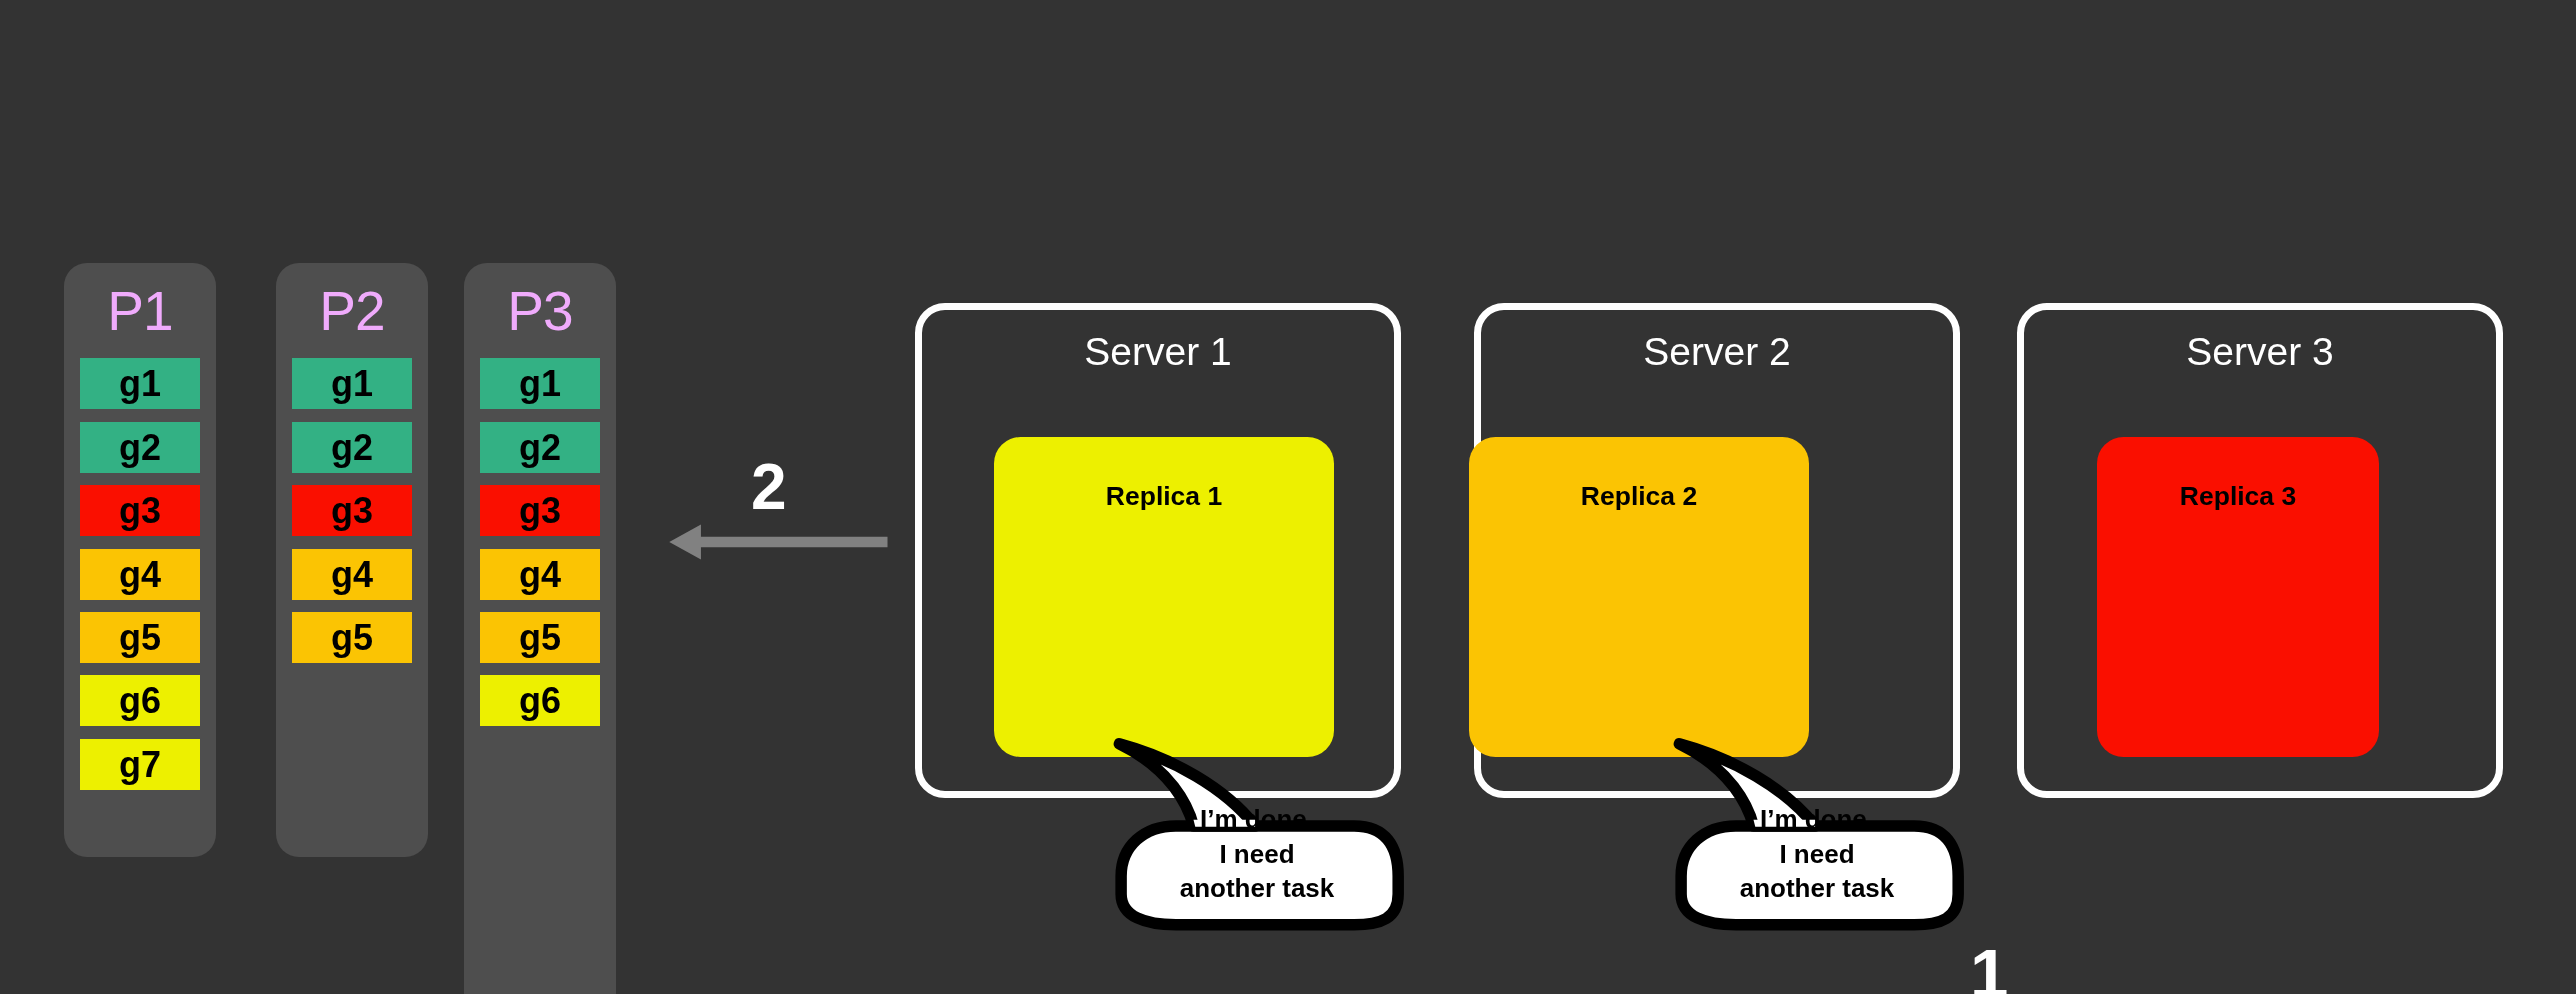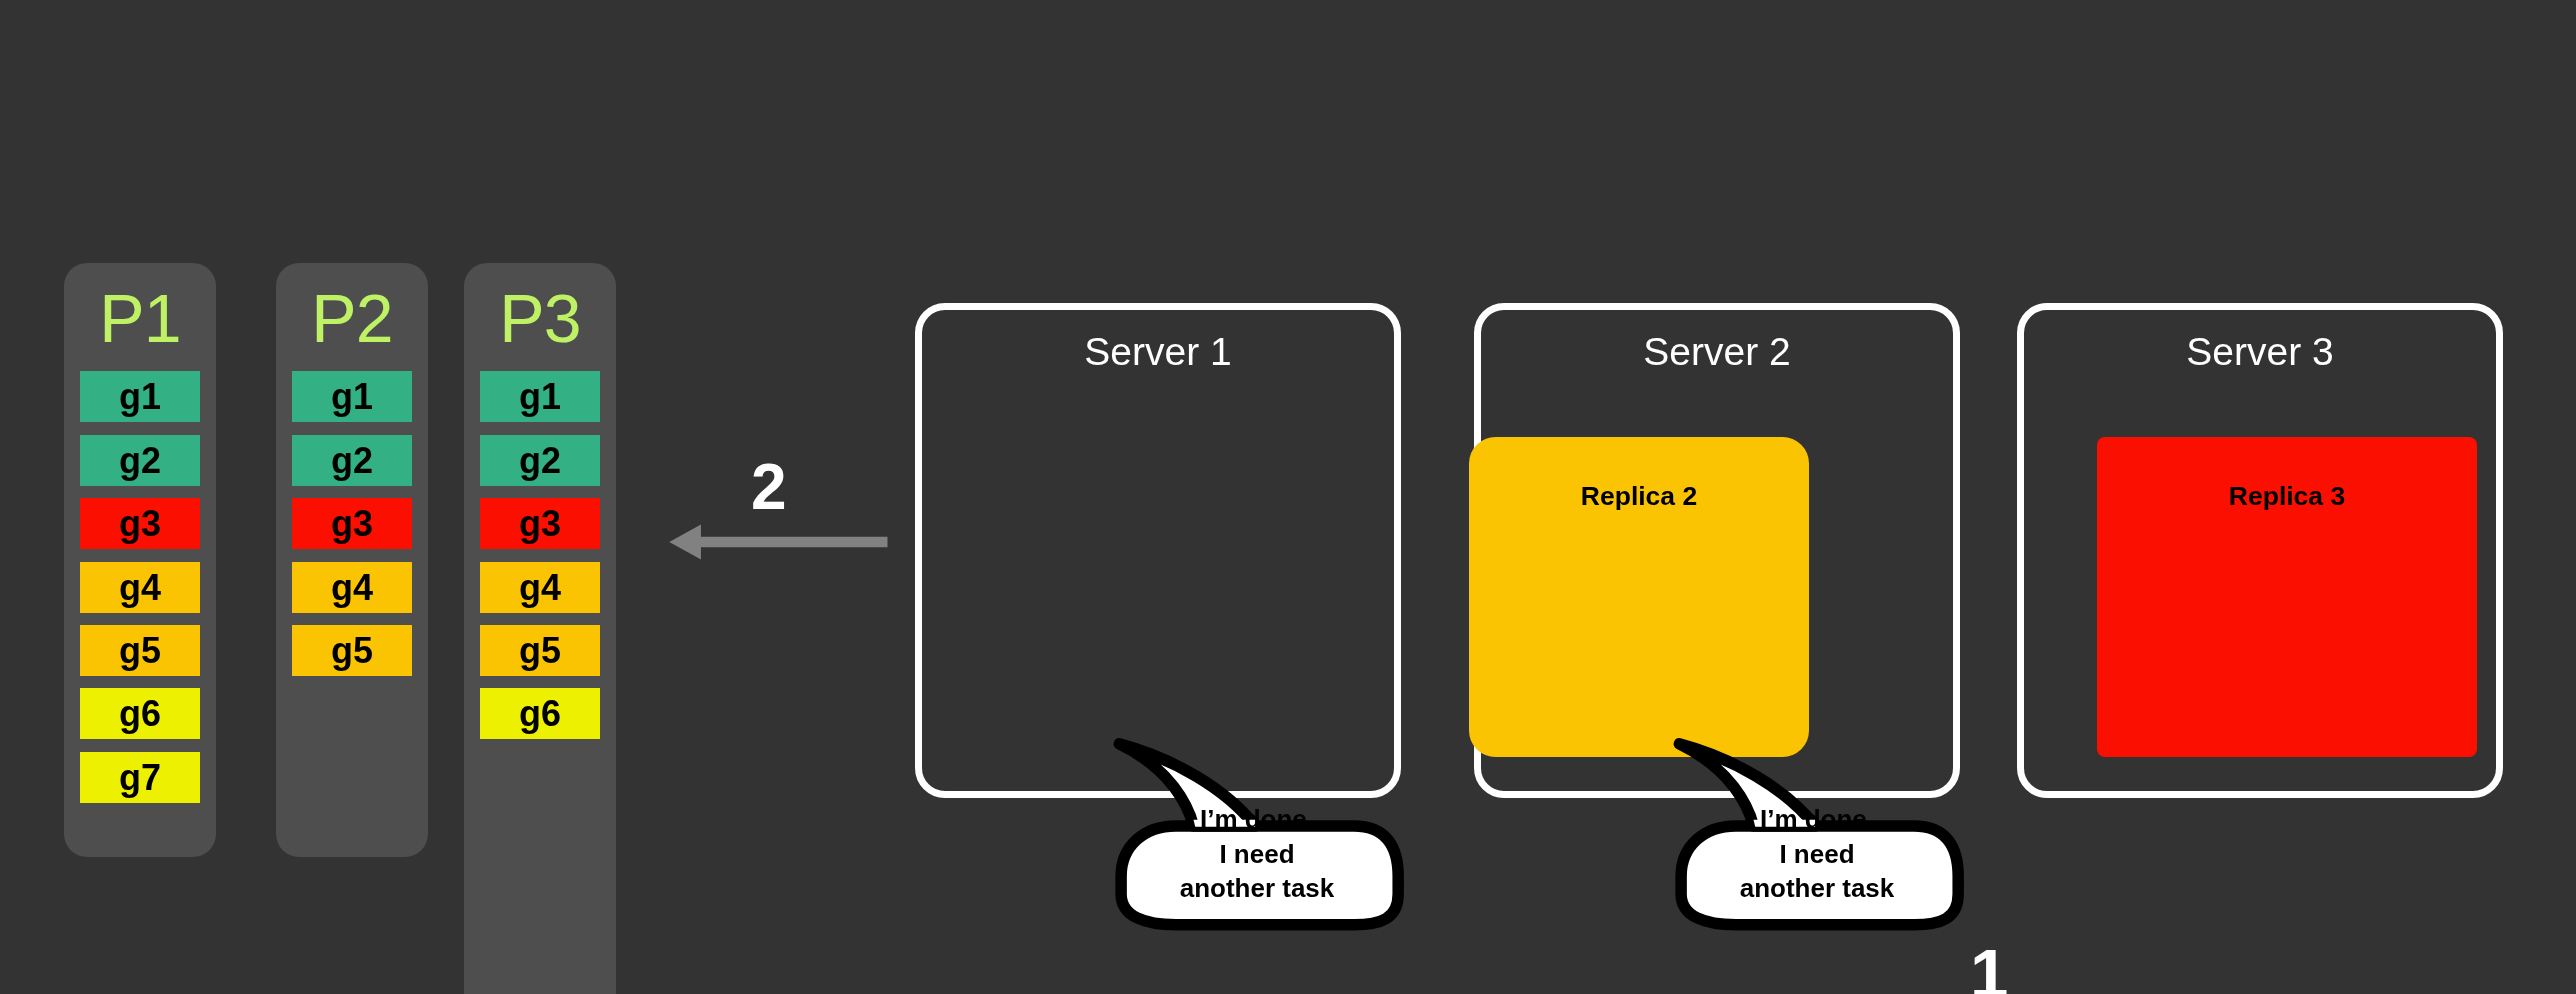--- a/index.html
+++ b/index.html
@@ -27,22 +27,22 @@
   
   .partition {
     position: absolute;
     width: 152px;
     background: #4e4e4e;
     border-radius: 23px;
     box-sizing: border-box;
     padding: 0;
   }
   .partition-title {
-    color: #bef264;
-    font-size: 68px;
+    color: #f0abfc;
+    font-size: 55px;
     font-weight: 400;
     text-align: center;
     line-height: 1;
     padding-top: 21px;
     padding-bottom: 19.4px;
     letter-spacing: -0.9px;
     font-family: "Liberation Sans", sans-serif;
   }
   .task-list {
     padding: 0 16px 0 16px;
@@ -173,20 +173,23 @@
 
   <div class="arrow-wrap" style="left:667px; top:520px; width:221px; height:44px;">
     <svg width="221" height="44" viewBox="0 0 250 50" aria-hidden="true">
       <path d="M 250 19 L 38 19 L 38 5 L 2 25 L 38 45 L 38 31 L 250 31 Z" fill="#818181"></path>
     </svg>
   </div>
 
   <div class="server" style="left:915px; top:303px; width:486px; height:495px;">
     <div class="server-title">Server 1</div>
   </div>
+  <div class="replica" style="left:994px; top:437px; width:340px; height:320px; background:#edf000;">
+    <div class="replica-label">Replica 1</div>
+  </div>
   <div class="bubble" style="left:1107px; top:742px;">
     <svg viewBox="0 0 340 215" aria-hidden="true">
       <path d="M 16 152
                C 16 118, 42 95, 78 95
                L 280 95
                C 316 95, 330 118, 330 152
                L 330 172
                C 330 200, 310 207, 280 207
                L 78 207
                C 44 207, 16 198, 16 172
@@ -226,20 +229,20 @@
       <path d="M 100 96 L 168 96 L 168 88 L 98 88 Z" fill="#ffffff"></path>
     </svg>
     <div class="bubble-text">I’m done.
 I need
 another task</div>
   </div>
 
   <div class="server" style="left:2017px; top:303px; width:486px; height:495px;">
     <div class="server-title">Server 3</div>
   </div>
-  <div class="replica" style="left:2097px; top:437px; width:380px; height:320px; background:#fa0f00;border-radius:8px;">
+  <div class="replica" style="left:2097px; top:437px; width:282px; height:320px; background:#fa0f00;">
     <div class="replica-label">Replica 3</div>
   </div>
 
   <div class="step-num" style="left:1970px; top:939px; font-size:69px;">1</div>
 
 </div>
 
 
 </body></html>

